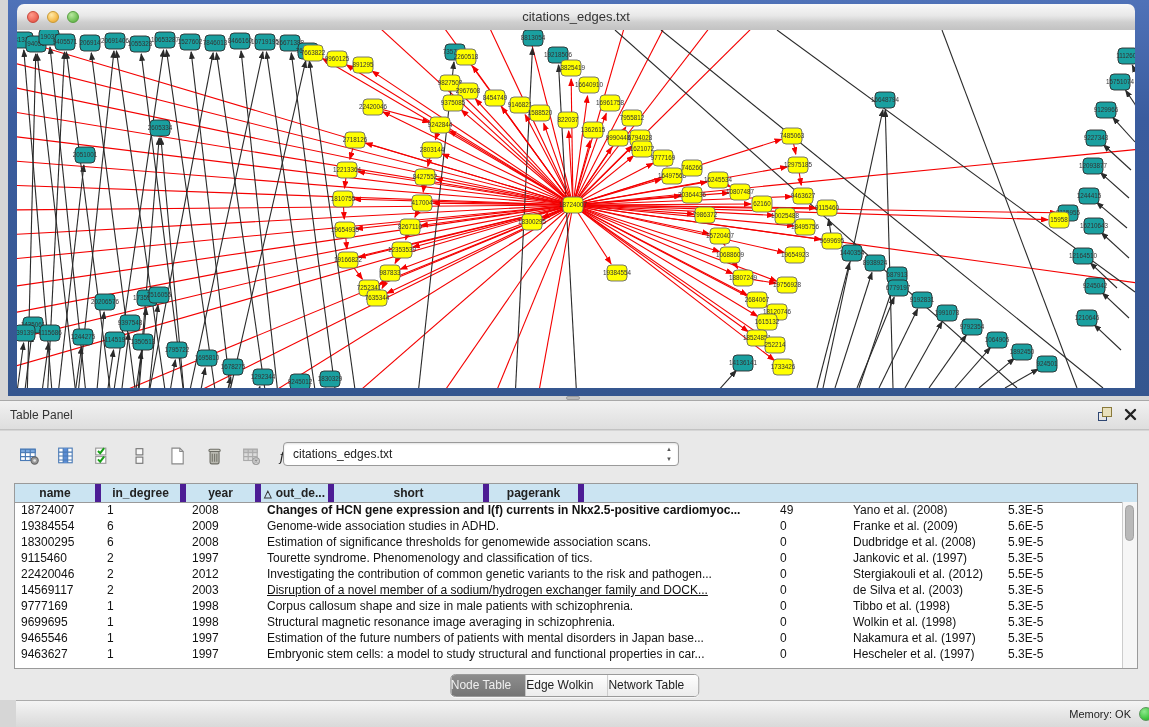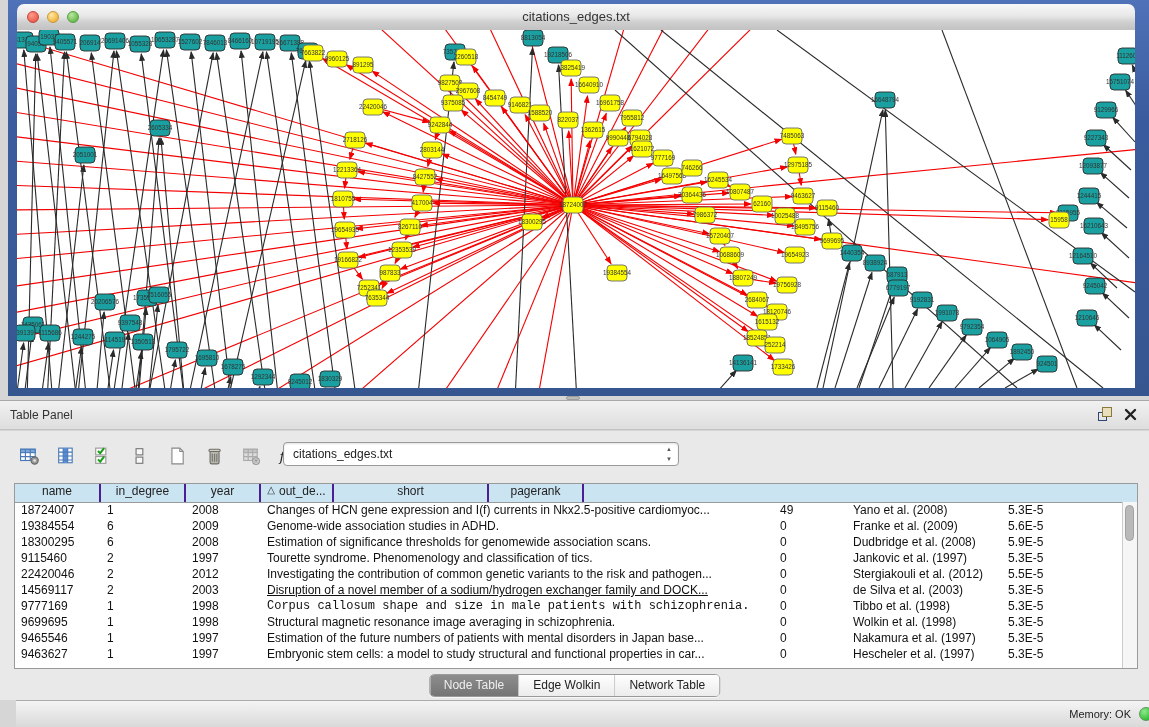--- a/index.html
+++ b/index.html
@@ -40,32 +40,32 @@
   .toolbar{position:absolute;left:16px;top:8px;height:34px;display:flex;align-items:center;gap:11px;}
   .tbtn{width:26px;height:26px;display:flex;align-items:center;justify-content:center;background:transparent;border:none;padding:0;}
   .combo{position:absolute;left:283px;top:11px;width:396px;height:24px;background:#ffffff;
     border:1px solid #9a9a9a;border-radius:4px;box-sizing:border-box;box-shadow:inset 0 1px 2px rgba(0,0,0,0.12);}
   .combo .cval{position:absolute;left:9px;top:4px;font-size:12px;color:#222;}
   .combo .carrows{position:absolute;right:6px;top:1px;font-size:6px;color:#555;line-height:10px;text-align:center;}
 
   .tablebox{position:absolute;left:14px;top:52px;width:1124px;height:186px;background:#ffffff;
     border:1px solid #9a9a9a;box-sizing:border-box;overflow:hidden;}
   .thead{display:flex;height:18px;background:#cbe4f2;border-bottom:1px solid #9a9a9a;}
-  .th{box-sizing:border-box;border-right:2px solid #4c1d95;font-size:12px;color:#222;
-    display:flex;align-items:flex-start;justify-content:center;gap:4px;overflow:hidden;white-space:nowrap;}
+  .th{box-sizing:border-box;border-right:6px solid #4c1d95;font-size:12px;color:#222;
+    display:flex;align-items:center;justify-content:center;gap:4px;overflow:hidden;white-space:nowrap;font-weight:bold;}
   .sortind{font-size:10px;color:#333;}
   .tbody{position:absolute;left:0;top:18px;right:15px;bottom:0;overflow:hidden;}
   .tr{display:flex;height:16px;align-items:center;}
   .td{box-sizing:border-box;padding-left:6px;font-size:12px;color:#111;overflow:hidden;white-space:nowrap;}
   .vscroll{position:absolute;right:0;top:18px;bottom:0;width:15px;background:#f6f6f6;border-left:1px solid #cccccc;box-sizing:border-box;}
   .vthumb{position:absolute;left:2px;top:3px;width:9px;height:36px;border-radius:5px;background:#b9b9b9;border:1px solid #a2a2a2;box-sizing:border-box;}
 
   .tabs{position:absolute;left:50%;transform:translateX(-50%);top:243px;display:flex;
     border:1px solid #9a9a9a;border-radius:5px;overflow:hidden;background:#fdfdfd;box-shadow:0 1px 0 rgba(255,255,255,0.6);}
-  .tab{padding:3px 14px 4px 14px;font-size:12px;color:#222;border-right:1px solid #bdbdbd;background:linear-gradient(#fefefe,#ececec);}
+  .tab{padding:3px 14px 4px 0;font-size:12px;color:#222;border-right:1px solid #bdbdbd;background:linear-gradient(#fefefe,#ececec);}
   .tab:last-child{border-right:none;}
   .tab.active{background:linear-gradient(#8d8d8d,#757575);color:#efefef;}
 
   .statusbar{position:absolute;left:16px;bottom:0;width:1149px;height:27px;
     background:linear-gradient(180deg,#f4f4f4,#d9d9d9);border-top:1px solid #ababab;box-sizing:border-box;}
   .mem{position:absolute;right:34px;top:7px;font-size:11px;color:#222;}
   .memdot{position:absolute;right:12px;top:6px;width:14px;height:14px;border-radius:50%;
     background:radial-gradient(circle at 35% 30%,#8ee88e,#3ec43e 65%,#2ea42e);border:1px solid #5a965a;box-sizing:border-box;}
 </style>
 </head>
@@ -873,21 +873,21 @@
         </div>
         <div class="th" style="width: 95px;">
           <span>pagerank</span>
         </div>
       </div>
     <div class="tbody" id="tbody">
         <div class="tr">
           <div class="td" style="width: 86px;">18724007</div>
           <div class="td" style="width: 85px;">1</div>
           <div class="td" style="width: 75px;">2008</div>
-          <div class="td" style="width: 513px;">Changes of HCN gene expression and I(f) currents in Nkx2.5-positive cardiomyoc...</div>
+          <div class="td" style="width: 513px; font-weight: bold;">Changes of HCN gene expression and I(f) currents in Nkx2.5-positive cardiomyoc...</div>
           <div class="td" style="width: 73px;">49</div>
           <div class="td" style="width: 155px;">Yano et al. (2008)</div>
           <div class="td" style="width: 95px;">5.3E-5</div>
         </div>
         <div class="tr">
           <div class="td" style="width: 86px;">19384554</div>
           <div class="td" style="width: 85px;">6</div>
           <div class="td" style="width: 75px;">2009</div>
           <div class="td" style="width: 513px;">Genome-wide association studies in ADHD.</div>
           <div class="td" style="width: 73px;">0</div>
@@ -927,21 +927,21 @@
           <div class="td" style="width: 75px;">2003</div>
           <div class="td" style="width: 513px; text-decoration: underline;">Disruption of a novel member of a sodium/hydrogen exchanger family and DOCK...</div>
           <div class="td" style="width: 73px;">0</div>
           <div class="td" style="width: 155px;">de Silva et al. (2003)</div>
           <div class="td" style="width: 95px;">5.3E-5</div>
         </div>
         <div class="tr">
           <div class="td" style="width: 86px;">9777169</div>
           <div class="td" style="width: 85px;">1</div>
           <div class="td" style="width: 75px;">1998</div>
-          <div class="td" style="width: 513px; font-family: Liberation Mono, monospace;">Corpus callosum shape and size in male patients with schizophrenia.</div>
+          <div class="td" style="width: 513px;">Corpus callosum shape and size in male patients with schizophrenia.</div>
           <div class="td" style="width: 73px;">0</div>
           <div class="td" style="width: 155px;">Tibbo et al. (1998)</div>
           <div class="td" style="width: 95px;">5.3E-5</div>
         </div>
         <div class="tr">
           <div class="td" style="width: 86px;">9699695</div>
           <div class="td" style="width: 85px;">1</div>
           <div class="td" style="width: 75px;">1998</div>
           <div class="td" style="width: 513px;">Structural magnetic resonance image averaging in schizophrenia.</div>
           <div class="td" style="width: 73px;">0</div>

